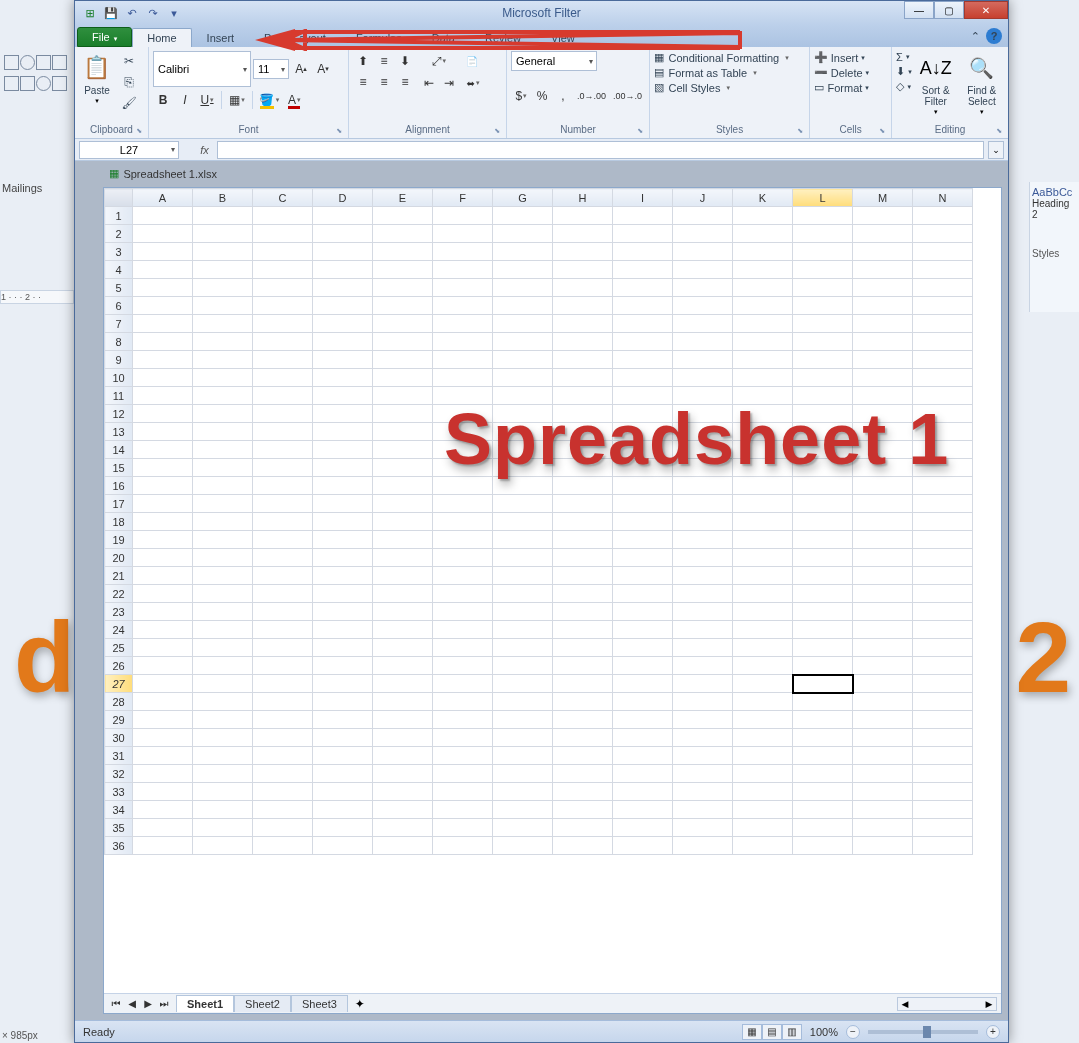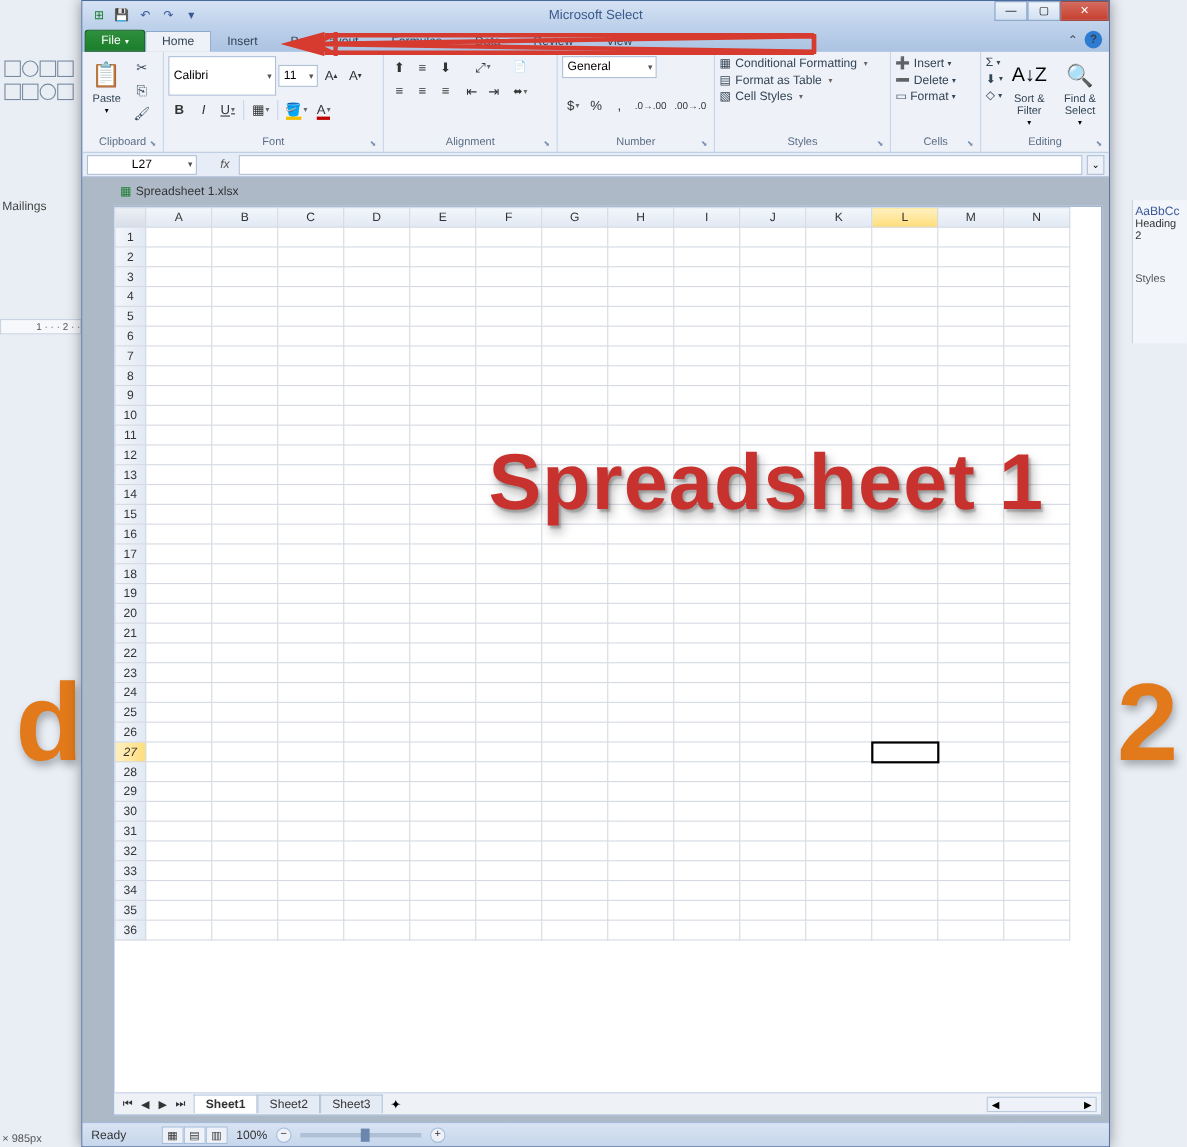--- a/index.html
+++ b/index.html
@@ -3,21 +3,21 @@
 <meta charset="utf-8">
 <style>
 * { margin: 0; padding: 0; box-sizing: border-box; font-family: "Segoe UI", Tahoma, sans-serif; }
 body { background: #fff; width: 1079px; height: 1043px; position: relative; overflow: hidden; }
 
 
 .bg-word { position: absolute; left: 0; top: 0; width: 1079px; height: 1043px; background: linear-gradient(#e9eef5,#e9eef5); z-index: 0; }
 .bg-shapes { position: absolute; left: 4px; top: 55px; width: 68px; height: 40px; display:flex; flex-wrap:wrap; gap:1px; }
 .bg-shapes span { width:15px; height:15px; border:1px solid #7a8aa0; display:inline-block; }
 .bg-mailings { position:absolute; left:2px; top:182px; font-size:11px; color:#444; }
-.bg-ruler { position:absolute; left:0; top:290px; width:74px; height:14px; background:#f6f8fb; border:1px solid #c9d4e3; font-size:9px; color:#555; text-align:right; line-height:12px; }
+.bg-ruler { position:absolute; left:0; top:290px; width:74px; height:14px; background:#f6f8fb; border:1px solid #c9d4e3; font-size:9px; color:#555; text-align:left; line-height:12px; }
 .bg-d { position:absolute; left:14px; top:600px; font-size:100px; font-weight:bold; color:#e2791a; text-shadow:2px 4px 8px rgba(0,0,0,.3); }
 .bg-2 { position:absolute; right:8px; top:600px; font-size:100px; font-weight:bold; color:#e2791a; text-shadow:2px 4px 8px rgba(0,0,0,.3); }
 .bg-right-panel { position:absolute; right:0; top:182px; width:50px; height:130px; font-size:11px; color:#3b5998; background:#f2f6fb; border-left:1px solid #c9d4e3; padding:4px 2px; }
 .bg-bottom { position:absolute; left:2px; bottom:2px; font-size:10px; color:#555; }
 
 
 .excel-window { position:absolute; left:74px; top:0; width:935px; height:1043px; background:#c7d6ec; border:1px solid #4a6a9a; box-shadow:0 0 12px rgba(0,0,0,.4); z-index:10; display:flex; flex-direction:column; }
 
 .titlebar { height:24px; background:linear-gradient(#d6e3f4,#bcd0ea); display:flex; align-items:center; position:relative; }
 .qat { display:flex; align-items:center; gap:3px; padding-left:6px; }
@@ -99,21 +99,21 @@
 .sheet-tabs{height:20px;background:#eef2f7;border-top:1px solid #c5d3e7;display:flex;align-items:center;font-size:11px;}
 .sheet-nav{display:flex;gap:0;padding:0 4px;}
 .sheet-nav span{width:16px;height:16px;display:flex;align-items:center;justify-content:center;cursor:pointer;color:#333;font-size:10px;}
 .sheet-tab{padding:2px 10px;background:#e5ebf4;border:1px solid #b4c6dd;border-bottom:none;cursor:pointer;color:#333;}
 .sheet-tab.active{background:#fff;font-weight:bold;}
 .new-sheet{width:24px;height:16px;display:flex;align-items:center;justify-content:center;cursor:pointer;font-size:12px;}
 .hscroll{flex:1;margin:0 4px;display:flex;align-items:center;justify-content:flex-end;}
 .hscroll-bar{width:100px;height:14px;border:1px solid #bac9de;background:#eef2f8;display:flex;align-items:center;}
 .hscroll-bar span{width:14px;height:12px;display:flex;align-items:center;justify-content:center;font-size:9px;cursor:pointer;}
 
-.statusbar{height:22px;background:linear-gradient(#d9e4f3,#c6d6ec);border-top:1px solid #a5bcdb;display:flex;align-items:center;justify-content:flex-start;padding:0 8px;font-size:11px;color:#333;gap:32px;}
+.statusbar{height:22px;background:linear-gradient(#d9e4f3,#c6d6ec);border-top:1px solid #a5bcdb;display:flex;align-items:center;justify-content:space-between;padding:0 8px;font-size:11px;color:#333;gap:32px;}
 .status-right{display:flex;align-items:center;gap:8px;}
 .view-btns{display:flex;gap:0;}
 .view-btns span{width:20px;height:16px;border:1px solid #a5bcdb;background:#eef2f8;display:flex;align-items:center;justify-content:center;font-size:10px;cursor:pointer;}
 .zoom-slider{width:110px;height:4px;background:#aebfd6;position:relative;}
 .zoom-slider .thumb{position:absolute;left:50%;top:-4px;width:8px;height:12px;background:#6b87ad;cursor:pointer;}
 .zoom-btn{width:14px;height:14px;border:1px solid #a5bcdb;border-radius:50%;display:flex;align-items:center;justify-content:center;font-size:10px;cursor:pointer;background:#eef2f8;}
 </style>
 </head>
 <body>
 
@@ -143,21 +143,21 @@
 <div class="excel-window">
 
   <div class="titlebar">
     <div class="qat">
       <span class="qat-btn" style="color:#1a7e2a">⊞</span>
       <span class="qat-btn">💾</span>
       <span class="qat-btn">↶</span>
       <span class="qat-btn">↷</span>
       <span class="qat-btn">▾</span>
     </div>
-    <div class="title-text">Microsoft Select</div>
+    <div class="title-text">Microsoft Filter</div>
     <div class="window-controls">
       <div class="win-btn">—</div>
       <div class="win-btn">▢</div>
       <div class="win-btn close">✕</div>
     </div>
   </div>
 
   <div class="tabs">
     <div class="tab file">File</div>
     <div class="tab active">Home</div>

